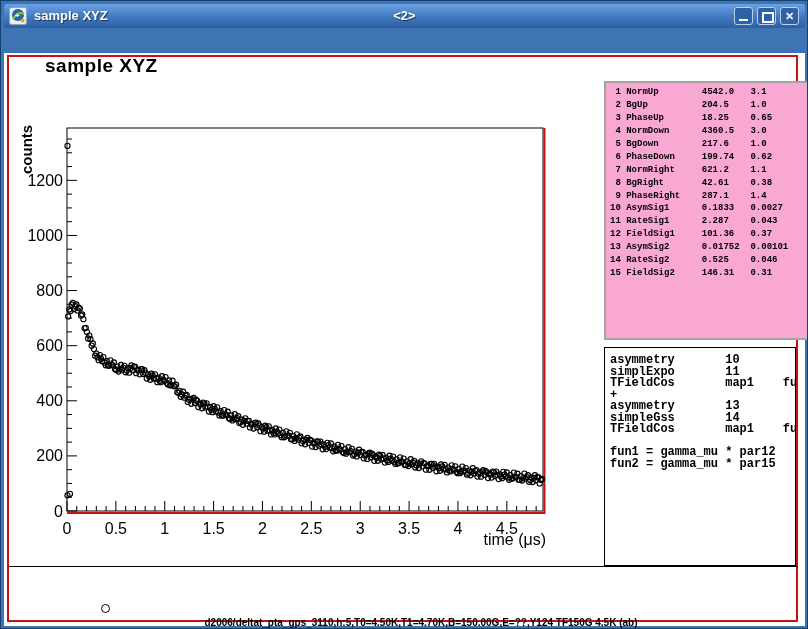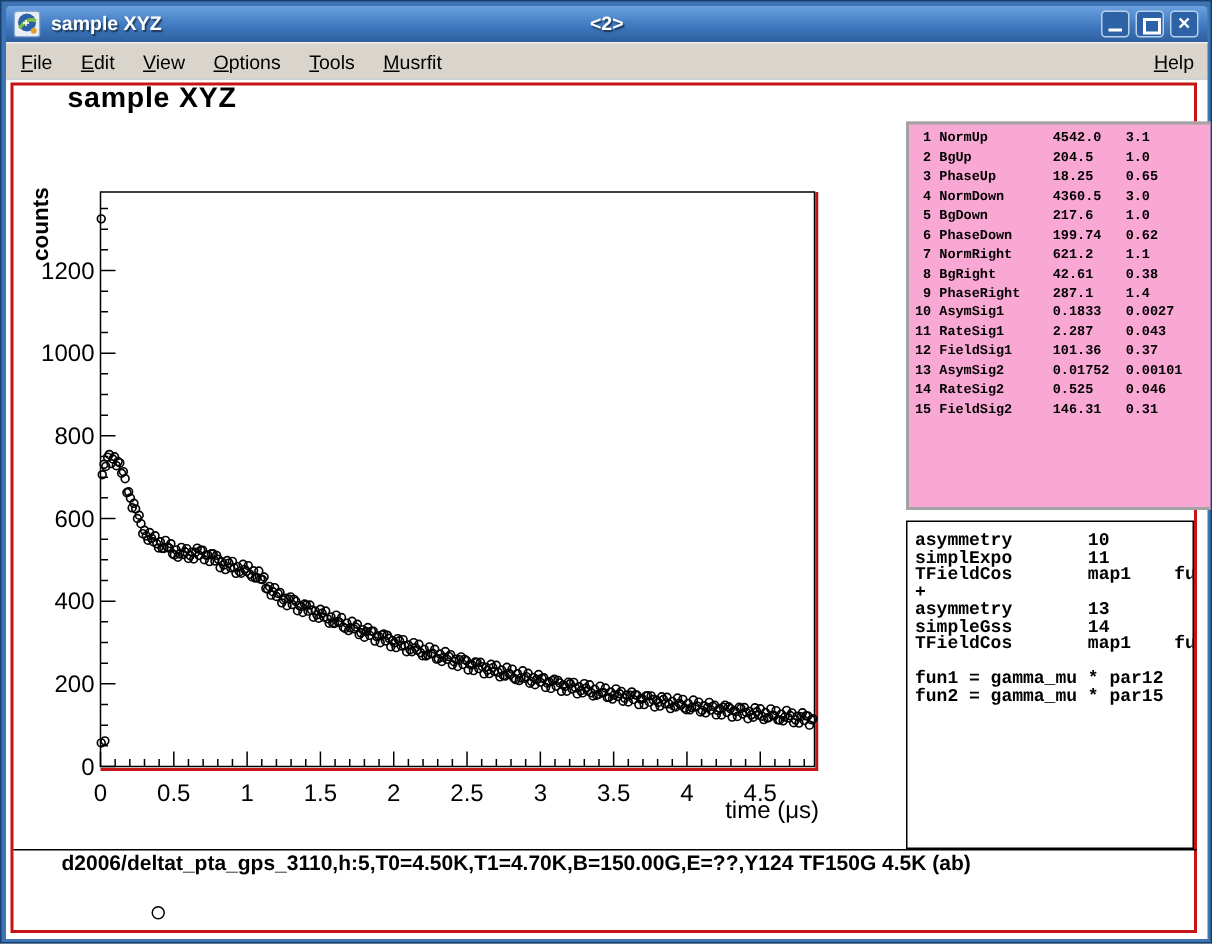--- a/index.html
+++ b/index.html
@@ -67,22 +67,22 @@
   }
   .separator-line{position:absolute;left:8px;top:565px;width:789px;height:0;border-top:1px solid #000;}
   .status-text{
     position:absolute;left:38px;top:572px;font-size:10.5px;font-weight:bold;color:#000;white-space:nowrap;
   }
   .legend-marker{
     position:absolute;left:100px;top:603px;width:9px;height:9px;border:1.3px solid #000;
     border-radius:50%;box-sizing:border-box;background:transparent;
   }
   .legend-text{
-    position:absolute;left:40px;top:566px;width:760px;text-align:left;
-    font-size:14px;font-weight:bold;color:#000;white-space:nowrap;
+    position:absolute;left:40px;top:616px;width:760px;text-align:center;
+    font-size:10px;font-weight:bold;color:#000;white-space:nowrap;
   }
   svg.plot{position:absolute;left:0;top:0;pointer-events:none;}
 </style>
 </head>
 <body>
 
 <div class="window">
 
   <div class="titlebar">
     <svg class="app-icon" viewBox="0 0 18 18">
@@ -98,29 +98,20 @@
       <div class="win-btn">
           <span class="glyph-min"></span>
         </div>
       <div class="win-btn">
           <span class="glyph-max"></span>
         </div>
       <div class="win-btn"><span>✕</span></div>
     </div>
   </div>
 
-  <div class="menubar" id="menubar">
-    <span class="menu-item"><u>F</u>ile</span>
-      <span class="menu-item"><u>E</u>dit</span>
-      <span class="menu-item"><u>V</u>iew</span>
-      <span class="menu-item"><u>O</u>ptions</span>
-      <span class="menu-item"><u>T</u>ools</span>
-      <span class="menu-item"><u>M</u>usrfit</span>
-      <span class="menu-item menu-help" id="menu-help"><u>H</u>elp</span>
-  </div>
 
   <div class="canvas"></div>
   <div class="red-frame"></div>
 
   <div class="plot-title">sample XYZ</div>
 
   <svg class="plot" id="plot-svg" width="808" height="629">
       <rect x="66" y="127" width="476" height="383" fill="none" stroke="#000" stroke-width="1"></rect>
       <line x1="66" y1="512" x2="544" y2="512" stroke="#c41414" stroke-width="2"></line>
       <line x1="543.5" y1="127" x2="543.5" y2="513" stroke="#c41414" stroke-width="2"></line>

